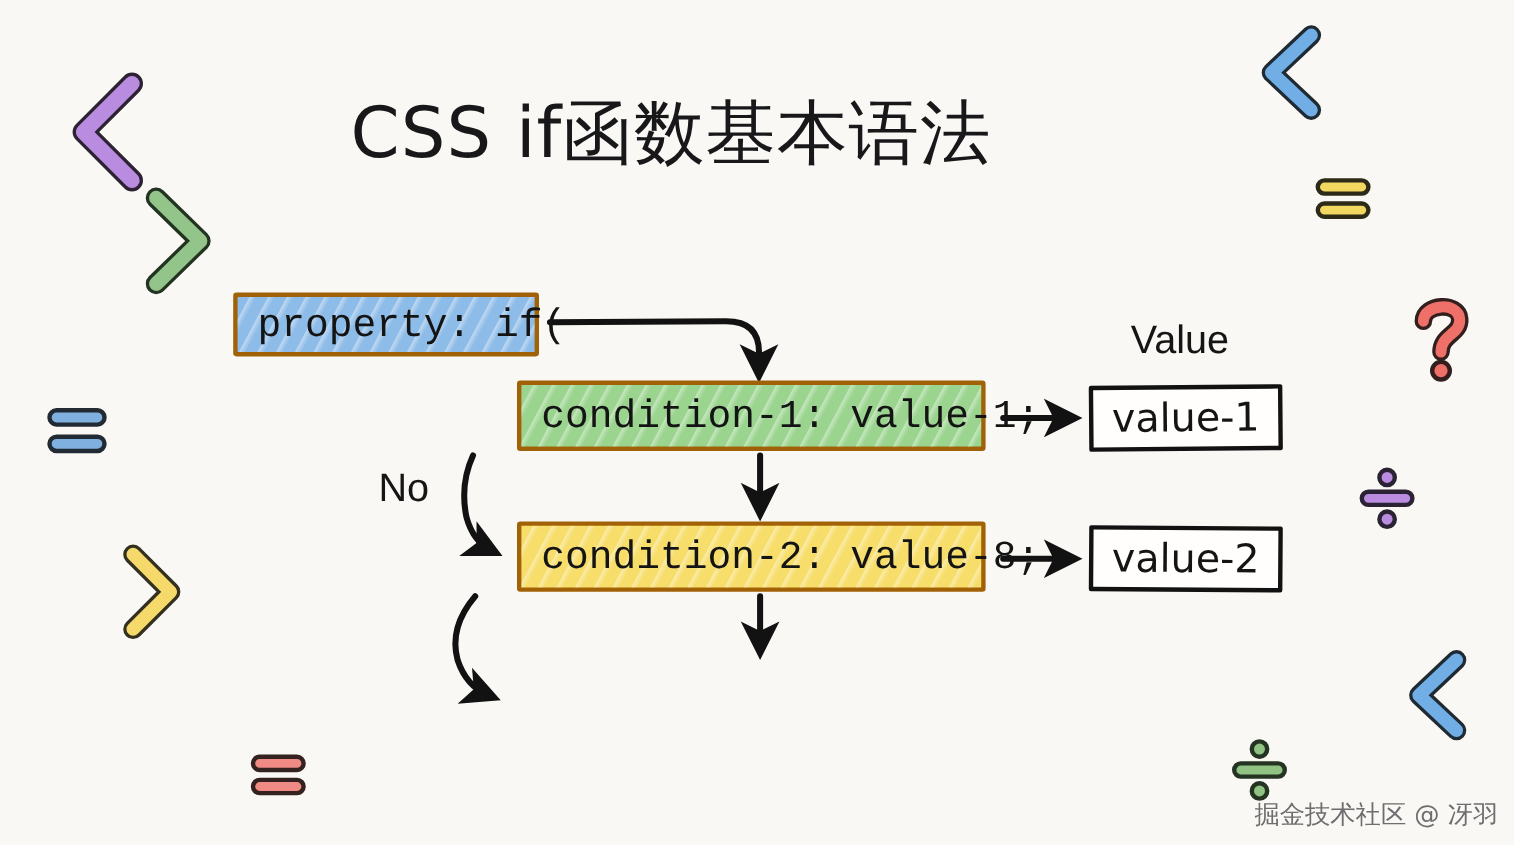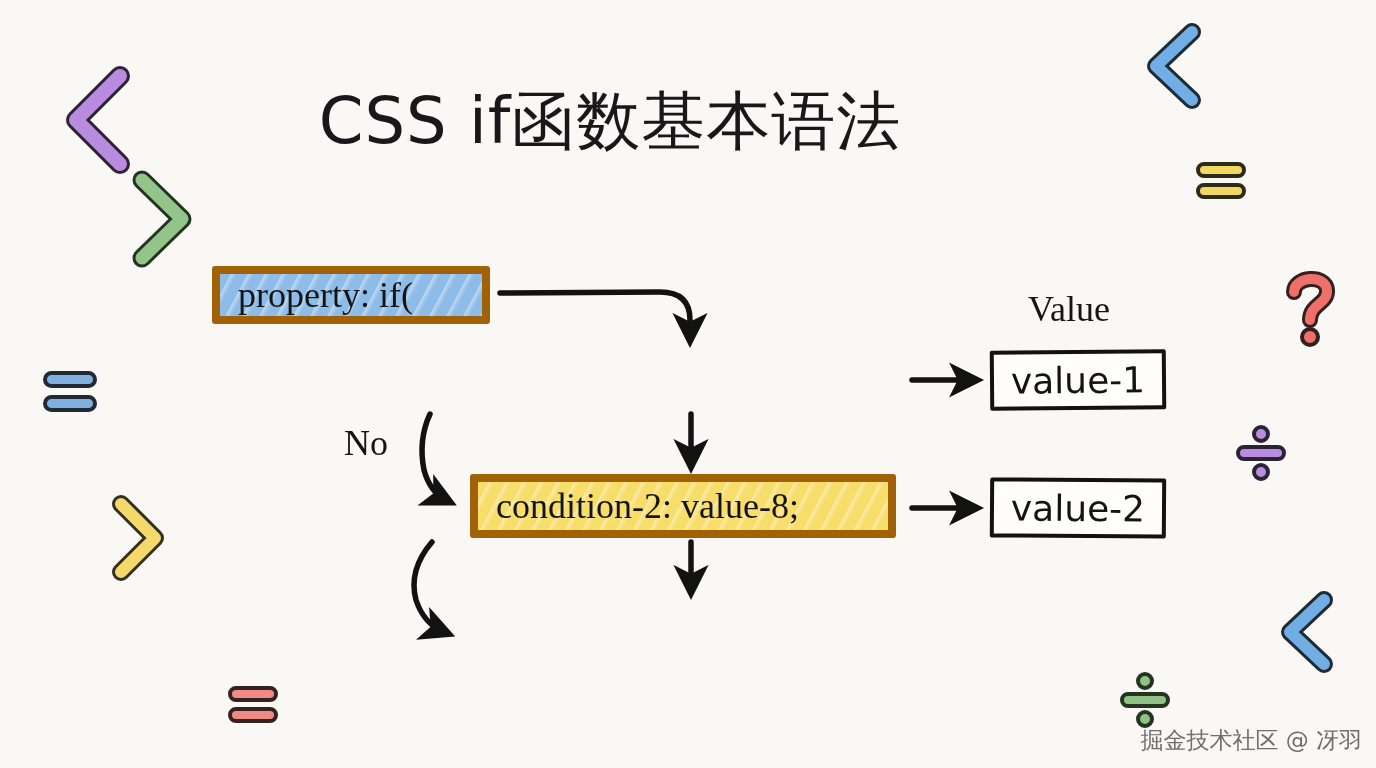--- a/index.html
+++ b/index.html
@@ -44,25 +44,25 @@
     color: #1c1c1e;
     font-family: "DejaVu Sans", sans-serif;
     white-space: nowrap;
   }
   
   .fbox {
     position: absolute;
     box-sizing: border-box;
     display: flex;
     align-items: center;
-    border: 8px solid #a16207;
+    border: 4px solid #a16207;
     border-radius: 3px;
     font-size: 36px;
     color: #141414;
-    font-family: Liberation Serif, serif;
+    font-family: Liberation Mono, monospace;
     white-space: nowrap;
     padding-left: 18px;
     letter-spacing: 0px;
   }
   .fbox::after {
     content: "";
     position: absolute;
     inset: 0;
     pointer-events: none;
     background: repeating-linear-gradient(118deg,
@@ -93,21 +93,21 @@
     font-family: "DejaVu Sans", sans-serif;
     white-space: nowrap;
   }
   #box-value1 { left: 990px; top: 350px; width: 176px; height: 60px; transform: rotate(-0.5deg); }
   #box-value2 { left: 990px; top: 478px; width: 176px; height: 60px; transform: rotate(0.4deg); }
 
   .plain-label {
     position: absolute;
     font-size: 36px;
     color: #151515;
-    font-family: Liberation Serif, serif;
+    font-family: Liberation Sans, sans-serif;
     white-space: nowrap;
   }
   #label-value { left: 1028px; top: 288px; }
   #label-no    { left: 344px; top: 422px; }
 
   
   #watermark {
     position: absolute;
     right: 14px;
     bottom: 12px;
@@ -242,20 +242,23 @@
 
     <g>
       <path d="M432 542 Q408 570 416 600 Q424 624 444 632" fill="none" stroke="#121212" stroke-width="5.5" stroke-linecap="round" marker-end="url(#ah)"></path>
     </g>
   </svg>
 
   <div class="fbox" id="box-property">
     <span>property: if(</span>
   </div>
 
+  <div class="fbox" id="box-cond1">
+    <span>condition-1: value-1;</span>
+  </div>
 
   <div class="fbox" id="box-cond2">
     <span>condition-2: value-8;</span>
   </div>
 
 
   <div class="vbox" id="box-value1">
     <span>value-1</span>
   </div>
 

